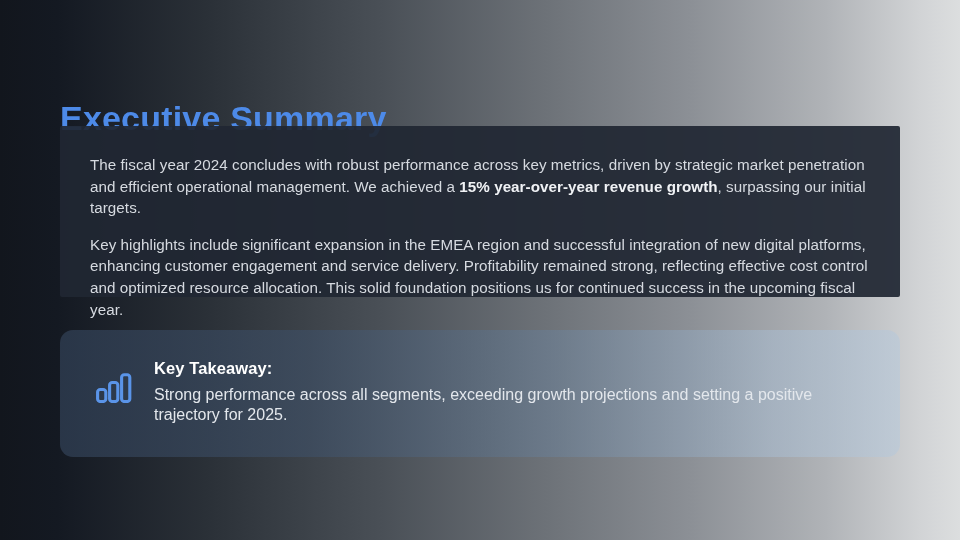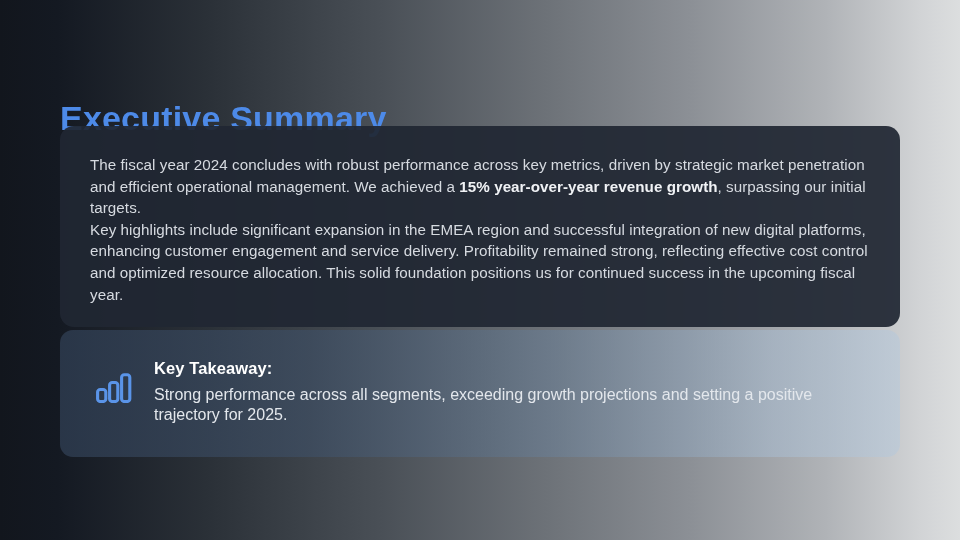--- a/index.html
+++ b/index.html
@@ -41,36 +41,36 @@
     color: #4d8ae8;
     white-space: nowrap;
     margin-top: 43px;
   }
 
   .summary-card {
     position: absolute;
     left: 60px;
     top: 126px;
     width: 840px;
-    height: 201px;
+    height: 171px;
     box-sizing: border-box;
     background: rgba(32, 39, 51, 0.93);
-    border-radius: 14px;
+    border-radius: 2px;
     padding: 28px 30px 40px 30px;
   }
 
   .summary-card p {
     margin: 0;
     color: #d6dae0;
     font-size: 15.2px;
     line-height: 21.6px;
     letter-spacing: 0.05px;
   }
   .summary-card p.p2 {
-    margin-top: 0px;
+    margin-top: 15px;
   }
   .summary-card b {
     color: #f0f2f5;
     font-weight: bold;
   }
 
   .takeaway-card {
     position: absolute;
     left: 60px;
     top: 330px;

